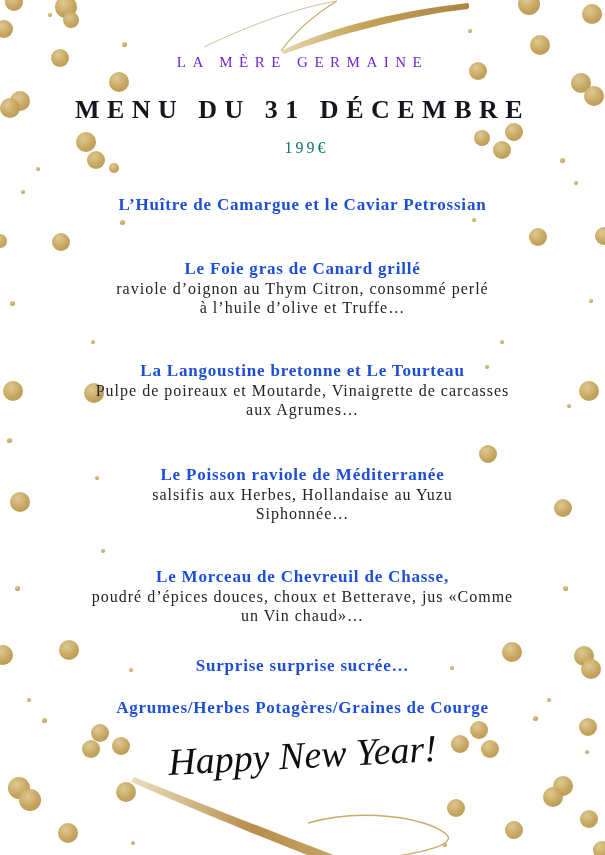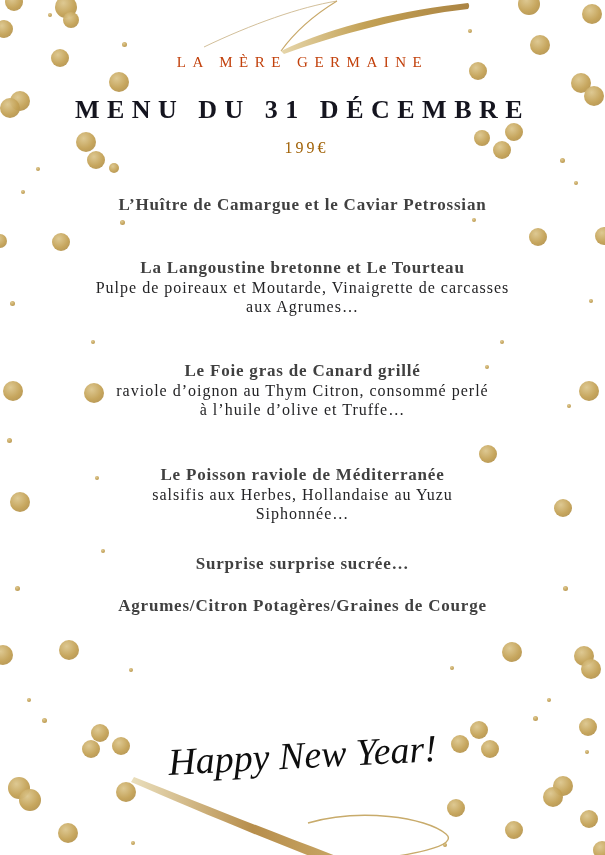--- a/index.html
+++ b/index.html
@@ -17,31 +17,31 @@
   .flourish-layer{z-index:1;}
   .confetti-layer{z-index:1;}
   .dot{
     position:absolute;border-radius:50%;
     background:radial-gradient(circle at 38% 32%, var(--gold-light), var(--gold) 55%, var(--gold-dark) 100%);
     opacity:.95;
   }
   .content{position:relative;z-index:2;text-align:center;}
   .restaurant{
     padding-top:54px;font-size:15px;letter-spacing:6.5px;font-weight:normal;
-    color:#c2410c;margin:0;
+    color:#6d28d9;margin:0;
   }
   .menu-title{
     margin:24px 0 0 0;font-size:26px;font-weight:bold;letter-spacing:7.5px;
     color:#15151f;
   }
-  .price{margin:14px 0 0 0;font-size:16px;letter-spacing:3px;color:#a16207;padding-left:8px;}
+  .price{margin:14px 0 0 0;font-size:16px;letter-spacing:3px;color:#0f766e;padding-left:8px;}
   .course{margin-left:auto;margin-right:auto;}
   .course h3{
     margin:0;font-size:17px;font-weight:bold;letter-spacing:0.8px;
-    line-height:19px;color:#404040;
+    line-height:19px;color:#1d4ed8;
   }
   .course p{
     margin:1px auto 0 auto;font-size:16px;font-weight:normal;letter-spacing:1px;
     line-height:19px;color:#242426;
   }
   .course p:empty{display:none;}
   .w-wide p{max-width:432px;}
   .w-mid p{max-width:380px;}
   .c1{margin-top:38px;}
   .c2{margin-top:44px;}
@@ -173,42 +173,46 @@
   <div class="content">
     <h2 class="restaurant">LA MÈRE GERMAINE</h2>
     <h1 class="menu-title">MENU DU 31 DÉCEMBRE</h1>
     <div class="price">199€</div>
 
     <div class="course c1">
       <h3>L’Huître de Camargue et le Caviar Petrossian</h3>
 
     </div>
 
+    <div class="course c3 w-mid">
+      <h3>Le Foie gras de Canard grillé</h3>
+      <p>raviole d’oignon au Thym Citron, consommé perlé à l’huile d’olive et Truffe…</p>
+    </div>
+
     <div class="course c2 w-wide">
       <h3>La Langoustine bretonne et Le Tourteau</h3>
       <p>Pulpe de poireaux et Moutarde, Vinaigrette de carcasses aux Agrumes…</p>
     </div>
 
-    <div class="course c3 w-mid">
-      <h3>Le Foie gras de Canard grillé</h3>
-      <p>raviole d’oignon au Thym Citron, consommé perlé à l’huile d’olive et Truffe…</p>
-    </div>
-
     <div class="course c4 w-mid">
       <h3>Le Poisson raviole de Méditerranée</h3>
       <p>salsifis aux Herbes, Hollandaise au Yuzu Siphonnée…</p>
     </div>
 
+    <div class="course c5 w-wide">
+      <h3>Le Morceau de Chevreuil de Chasse,</h3>
+      <p>poudré d’épices douces, choux et Betterave, jus «Comme un Vin chaud»…</p>
+    </div>
 
     <div class="course c6">
       <h3>Surprise surprise sucrée…</h3>
 
     </div>
 
     <div class="course c7">
-      <h3>Agrumes/Citron Potagères/Graines de Courge</h3>
+      <h3>Agrumes/Herbes Potagères/Graines de Courge</h3>
 
     </div>
   </div>
 
   <div class="greeting">Happy New Year!</div>
 
 </div>
 
 </body></html>

